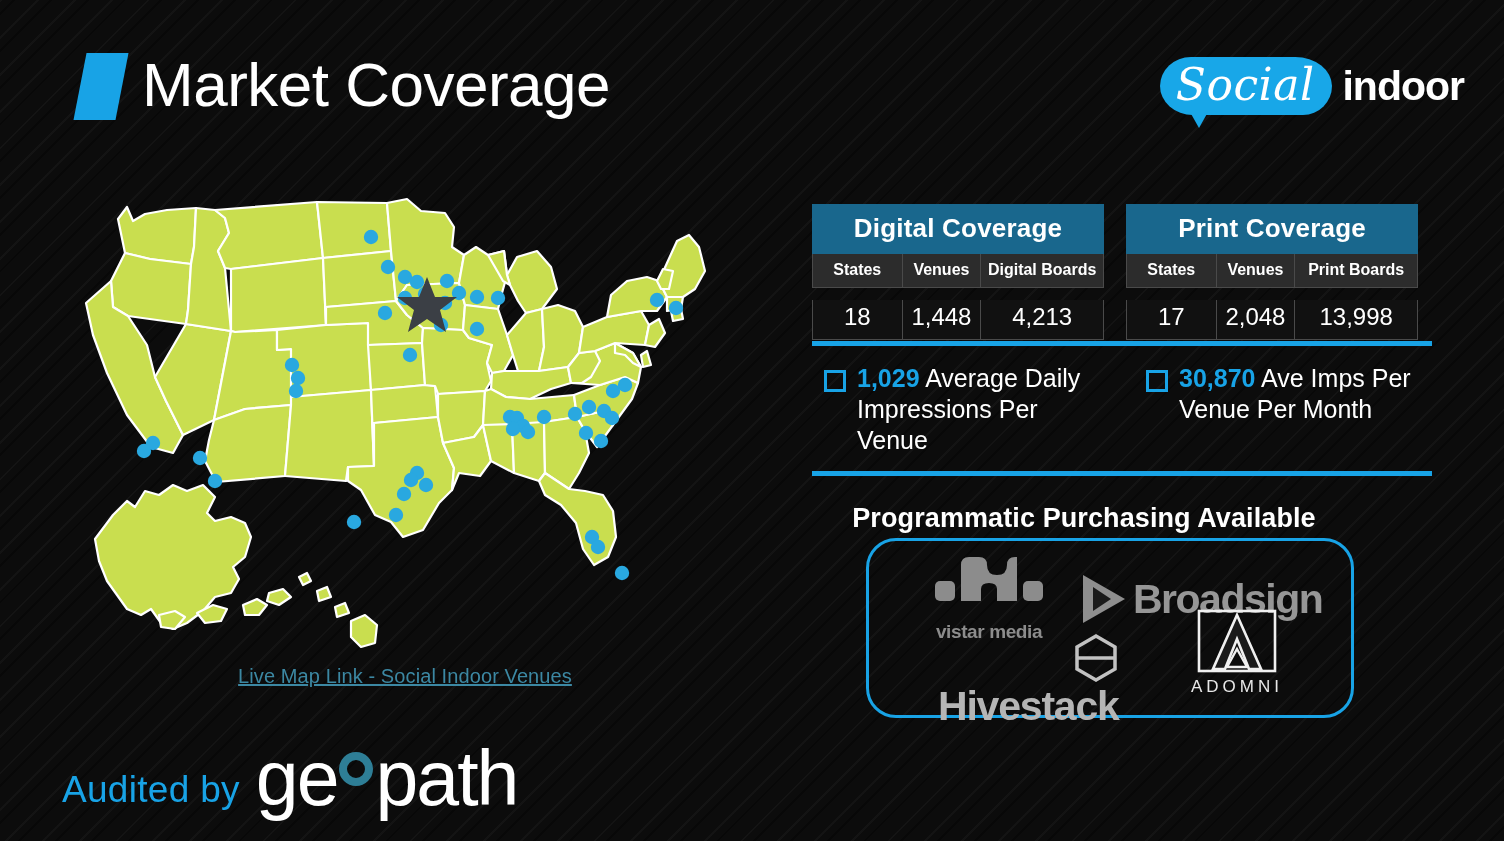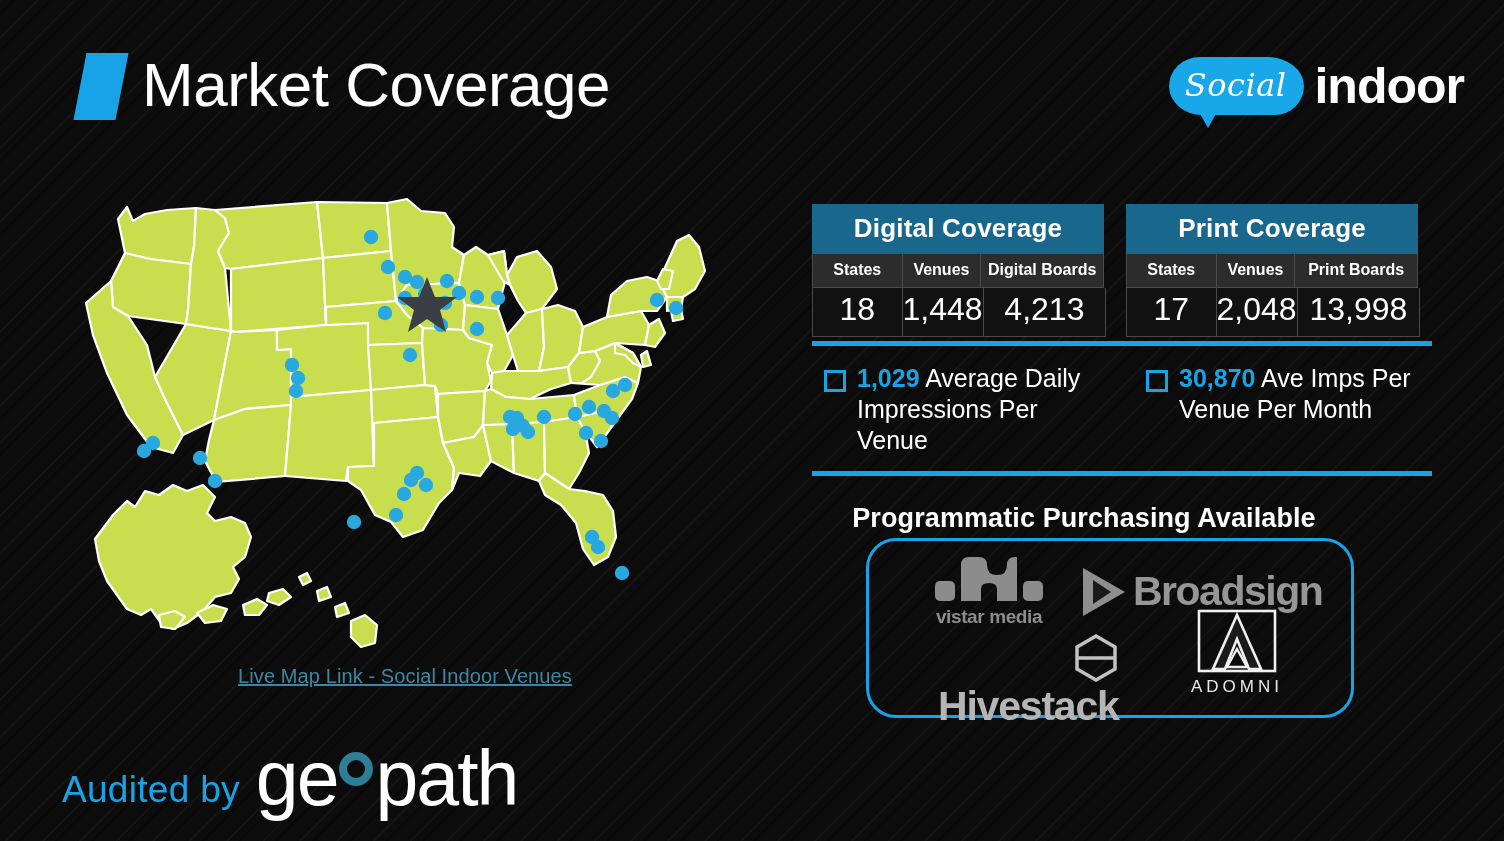--- a/index.html
+++ b/index.html
@@ -58,27 +58,27 @@
     content:"";
     position:absolute;left:30px;bottom:-13px;
     width:0;height:0;
     border-left:9px solid transparent;
     border-right:9px solid transparent;
     border-top:16px solid #18a7e8;
   }
   .bubble-word{
     font-family:"DejaVu Serif", serif;
     font-style:italic;
-    font-size:32px;line-height:42px;
+    font-size:44px;line-height:42px;
     color:#ffffff;
     font-weight:400;
     letter-spacing:0.5px;
   }
   #brand-indoor{
-    font-size:50px;line-height:45px;
+    font-size:41px;line-height:45px;
     font-weight:700;color:#ffffff;
     margin-left:10px;letter-spacing:-1px;
   }
 
   
   #map-wrap{position:absolute;left:55px;top:185px;width:700px;height:470px;}
   #map-svg{width:700px;height:470px;display:block;}
   .state{fill:#c9de4f;stroke:#ffffff;stroke-width:2.2;stroke-linejoin:round;}
   .venue-dot{fill:#29a8e0;}
   .hq-star{fill:#3b3f45;}
@@ -126,22 +126,23 @@
     letter-spacing:0.2px;
   }
   .cov-row{display:flex;}
   .cov-row.sub .cov-cell{
     background:#2c2c2c;
     font-weight:700;font-size:16px;color:#ffffff;
     padding:7px 0 8px;
   }
   .cov-row.val .cov-cell{
     background:#111111;
-    font-weight:400;font-size:32px;color:#ffffff;
+    font-weight:400;font-size:24px;color:#ffffff;
     padding:3px 0 8px;
+    margin-top:12px;
   }
   .cov-cell{
     flex:1 1 0;
     text-align:center;
     border-right:1px solid #4a4a4a;
     border-bottom:1px solid #4a4a4a;
     box-sizing:border-box;
     white-space:nowrap;
   }
   .cov-cell:first-child{border-left:1px solid #4a4a4a;}
@@ -185,21 +186,21 @@
     box-sizing:border-box;
   }
   .logo-row{position:absolute;display:flex;align-items:center;}
   #logo-row-1{left:60px;top:14px;}
   #logo-row-2{left:60px;top:92px;}
 
   
   #vistar{display:flex;flex-direction:column;align-items:center;width:120px;}
   #vistar-mark{width:108px;height:48px;}
   #vistar-word{
-    margin-top:3px;font-size:19px;font-weight:700;color:#8c8c8c;
+    margin-top:18px;font-size:19px;font-weight:700;color:#8c8c8c;
     letter-spacing:-0.4px;
     text-align:center;
   }
   
   #broadsign{display:flex;align-items:center;margin-left:30px;}
   #broadsign-word{
     font-size:41px;font-weight:700;color:#969696;
     letter-spacing:-1.5px;margin-left:6px;
   }
   

